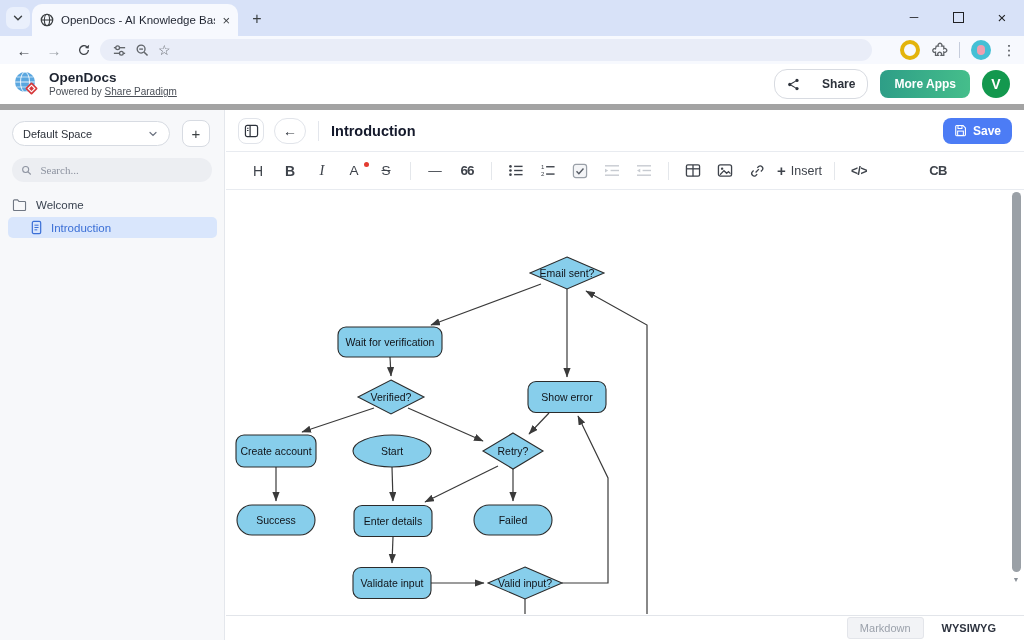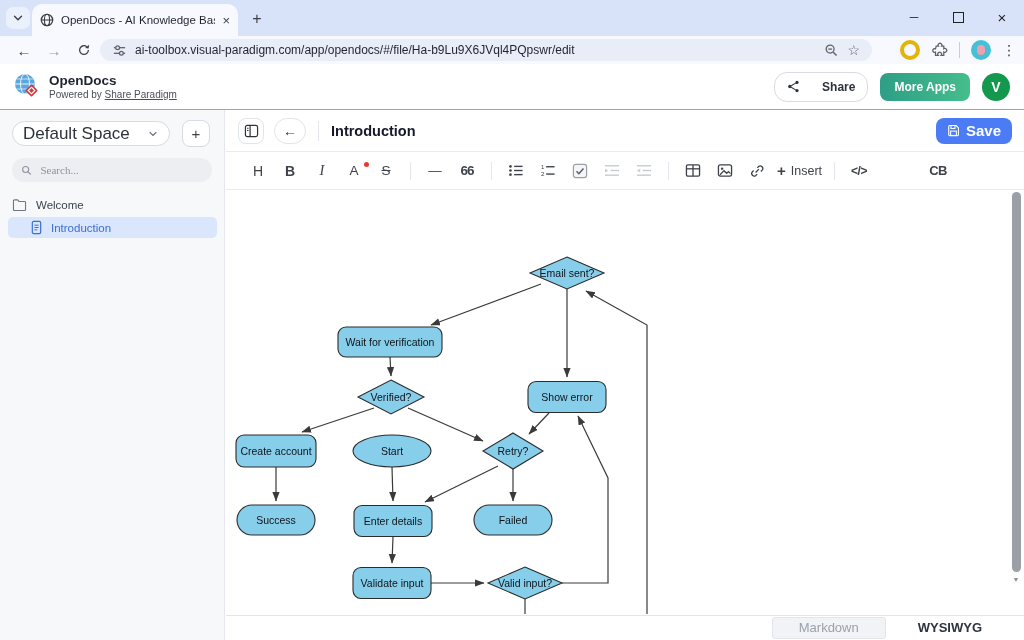--- a/index.html
+++ b/index.html
@@ -25,50 +25,50 @@
   .url-text{flex:1;font-size:12px;color:#1f2430;white-space:nowrap;overflow:hidden;}
   .chrome-right{position:absolute;right:8px;top:3px;height:22px;display:flex;align-items:center;gap:11px;}
   .ext-ring{width:12px;height:12px;border:4px solid #e3b40c;border-radius:50%;}
   .chrome-avatar{width:20px;height:20px;border-radius:50%;background:#45c0d5;position:relative;}
   .chrome-avatar::after{content:"";position:absolute;left:6px;top:5px;width:8px;height:10px;border-radius:4px;background:#ef9fb0;}
   .vdiv-sm{width:1px;height:16px;background:#c6cddc;}
   .dots{font-size:14px;color:#3f4349;}
   .star{font-size:14px;color:#5f6368;}
 
   
-  .appheader{position:absolute;top:64px;left:0;right:0;height:46px;background:#fff;display:flex;align-items:center;padding:0 14px;box-sizing:border-box;border-bottom:1px solid #a3a3a3;}
+  .appheader{position:absolute;top:64px;left:0;right:0;height:46px;background:#fff;display:flex;align-items:center;padding:0 14px;box-sizing:border-box;border-bottom:6px solid #a3a3a3;}
   .brand-block{margin-left:8px;line-height:1.15;}
   .brand-name{font-size:13.5px;font-weight:bold;color:#1e2430;}
   .powered{font-size:10px;color:#4a4f57;}
   .powered .plink{text-decoration:underline;color:#4a4f57;}
   .hdr-right{margin-left:auto;display:flex;align-items:center;gap:12px;}
   .share-btn{height:28px;padding:0 12px;border:1px solid #d8dbe1;border-radius:13px;background:#fff;display:flex;align-items:center;gap:22px;font-size:12px;color:#2d323b;font-weight:600;}
   .moreapps-btn{height:28px;padding:0 14px;border-radius:8px;background:linear-gradient(90deg,var(--more_apps_start),var(--more_apps_end));display:flex;align-items:center;font-size:12px;color:#fff;font-weight:600;}
   .v-avatar{width:28px;height:28px;border-radius:50%;background:var(--avatar);color:#fff;font-weight:bold;font-size:14px;display:flex;align-items:center;justify-content:center;}
 
   
   .sidebar{position:absolute;top:110px;left:0;width:225px;bottom:0;background:#f7f8fa;border-right:1px solid #e4e7ec;box-sizing:border-box;}
-  .space-select{position:absolute;left:12px;top:11px;width:158px;height:25px;border:1px solid #d7dbe2;border-radius:13px;background:#fff;display:flex;align-items:center;padding:0 10px;box-sizing:border-box;font-size:17px;color:#2d323b;}
+  .space-select{position:absolute;left:12px;top:11px;width:158px;height:25px;border:1px solid #d7dbe2;border-radius:13px;background:#fff;display:flex;align-items:center;padding:0 10px;box-sizing:border-box;font-size:11px;color:#2d323b;}
   .space-select .chev{margin-left:auto;}
   .add-space-btn{position:absolute;left:182px;top:10px;width:28px;height:27px;border:1px solid #d7dbe2;border-radius:8px;background:#fff;display:flex;align-items:center;justify-content:center;font-size:15px;color:#3c4043;box-sizing:border-box;}
   .search-box{position:absolute;left:12px;top:48px;width:200px;height:24px;background:#eceef2;border-radius:13px;display:flex;align-items:center;padding:0 9px;box-sizing:border-box;gap:6px;}
   .search-box input{border:none;background:transparent;outline:none;font-size:11px;color:#3a4350;width:100%;font-family:Liberation Serif, serif;}
   .search-box input::placeholder{color:#8d93a0;}
   .tree-row{position:absolute;left:12px;display:flex;align-items:center;gap:9px;font-size:11.5px;color:#3a4350;}
   .tree-row.folder{top:88px;}
   .tree-sel{position:absolute;left:8px;top:107px;width:209px;height:21px;background:var(--selection_bg);border-radius:5px;display:flex;align-items:center;gap:8px;padding-left:22px;box-sizing:border-box;font-size:11.5px;color:var(--selection_text);}
 
   
   .editor{position:absolute;top:110px;left:226px;right:0;bottom:0;background:#fff;}
   .dochead{height:41px;border-bottom:1px solid #e8ebf0;display:flex;align-items:center;padding:0 12px;box-sizing:content-box;}
   .sq-btn{width:26px;height:26px;border:1px solid #e1e4ea;border-radius:8px;background:#fff;display:flex;align-items:center;justify-content:center;box-sizing:border-box;}
   .back-btn{width:32px;height:26px;border:1px solid #e1e4ea;border-radius:13px;background:#fff;display:flex;align-items:center;justify-content:center;font-size:14px;color:#2d323b;box-sizing:border-box;margin-left:10px;}
   .dochead .vdiv{width:1px;height:20px;background:#e3e6ec;margin:0 12px;}
   .doc-title{font-size:14.5px;font-weight:bold;color:#14192b;}
-  .save-btn{margin-left:auto;height:26px;padding:0 11px;border-radius:8px;background:var(--accent);color:#fff;font-size:15px;font-weight:600;display:flex;align-items:center;gap:6px;}
+  .save-btn{margin-left:auto;height:26px;padding:0 11px;border-radius:8px;background:var(--accent);color:#fff;font-size:12px;font-weight:600;display:flex;align-items:center;gap:6px;}
 
   .fmt-toolbar{height:37px;border-bottom:1px solid #e8ebf0;display:flex;align-items:center;padding:0 18px;gap:4px;color:#3e434b;}
   .tb{min-width:24px;height:24px;display:flex;align-items:center;justify-content:center;font-size:13.5px;border-radius:4px;padding:0 2px;}
   .tb.glyph{font-weight:600;}
   .tb.disabled{color:#c7cbd1;}
   .fmt-toolbar .vdiv{width:1px;height:18px;background:#e4e7eb;margin:0 6px;}
   .tb-bold{font-weight:900;font-size:14px;}
   .tb-italic{font-style:italic;font-family:"Liberation Serif",serif;font-size:14.5px;}
   .tb-strike{text-decoration:line-through;}
   .tb-color{position:relative;}
@@ -82,21 +82,21 @@
   .doc-heading{margin:8px 28px 0 10px;font-size:23px;font-weight:bold;color:#161b26;padding-bottom:9px;border-bottom:1.5px solid #949aa4;}
   .doc-para{margin:12px 10px 0 10px;font-size:11.5px;color:#2a2f38;}
   .flow-svg{position:absolute;left:0;top:0;}
 
   .vscroll{position:absolute;right:1px;top:44px;bottom:26px;width:14px;}
   .vscroll .arrow{position:absolute;left:0;width:14px;height:14px;display:flex;align-items:center;justify-content:center;font-size:7px;color:#8a9097;}
   .vscroll .down{bottom:2px;}
   .vscroll .thumb{position:absolute;left:2.5px;top:30px;bottom:18px;width:9px;background:#9aa0a6;border-radius:5px;}
 
   .statusbar{position:absolute;left:0;right:0;bottom:0;height:25px;border-top:1px solid #e2e5ea;background:#fff;display:flex;align-items:center;justify-content:flex-end;padding-right:16px;gap:6px;box-sizing:border-box;}
-  .mode-tab{height:20px;line-height:20px;padding:0 26px;font-size:13px;border-radius:3px;}
+  .mode-tab{height:20px;line-height:20px;padding:0 12px;font-size:11px;border-radius:3px;}
   .mode-tab.inactive{background:#f2f3f6;border:1px solid #e3e5ea;color:#9ba1ab;}
   .mode-tab.active{background:#fff;color:#2e3440;font-weight:600;}
 </style>
 </head>
 <body>
 
 <div class="page">
 
   <div class="tabstrip">
     <div class="tab-search-btn">
@@ -132,21 +132,20 @@
         <polygon points="13.6,1.8 13.6,6 9.4,6" fill="#3f4349" transform="rotate(8 12 4)"></polygon>
       </svg>
     </div>
     <div class="omnibox">
       <svg width="15" height="15" viewBox="0 0 16 16">
         <line x1="2" y1="5" x2="14" y2="5" stroke="#5f6368" stroke-width="1.4"></line>
         <circle cx="6" cy="5" r="2" fill="#e9edf8" stroke="#5f6368" stroke-width="1.4"></circle>
         <line x1="2" y1="11" x2="14" y2="11" stroke="#5f6368" stroke-width="1.4"></line>
         <circle cx="10" cy="11" r="2" fill="#e9edf8" stroke="#5f6368" stroke-width="1.4"></circle>
       </svg>
-      <span class="url-text">ai-toolbox.visual-paradigm.com/app/opendocs/#/file/Ha-b9Lu9X6JVql4PQpswr/edit</span>
       <svg width="15" height="15" viewBox="0 0 16 16">
         <circle cx="6.5" cy="6.5" r="4.2" fill="none" stroke="#5f6368" stroke-width="1.4"></circle>
         <line x1="4.5" y1="6.5" x2="8.5" y2="6.5" stroke="#5f6368" stroke-width="1.4"></line>
         <line x1="9.8" y1="9.8" x2="13.4" y2="13.4" stroke="#5f6368" stroke-width="1.6"></line>
       </svg>
       <span class="star">☆</span>
     </div>
     <div class="chrome-right">
       <span class="ext-ring"></span>
       <svg width="17" height="17" viewBox="0 0 17 17">

